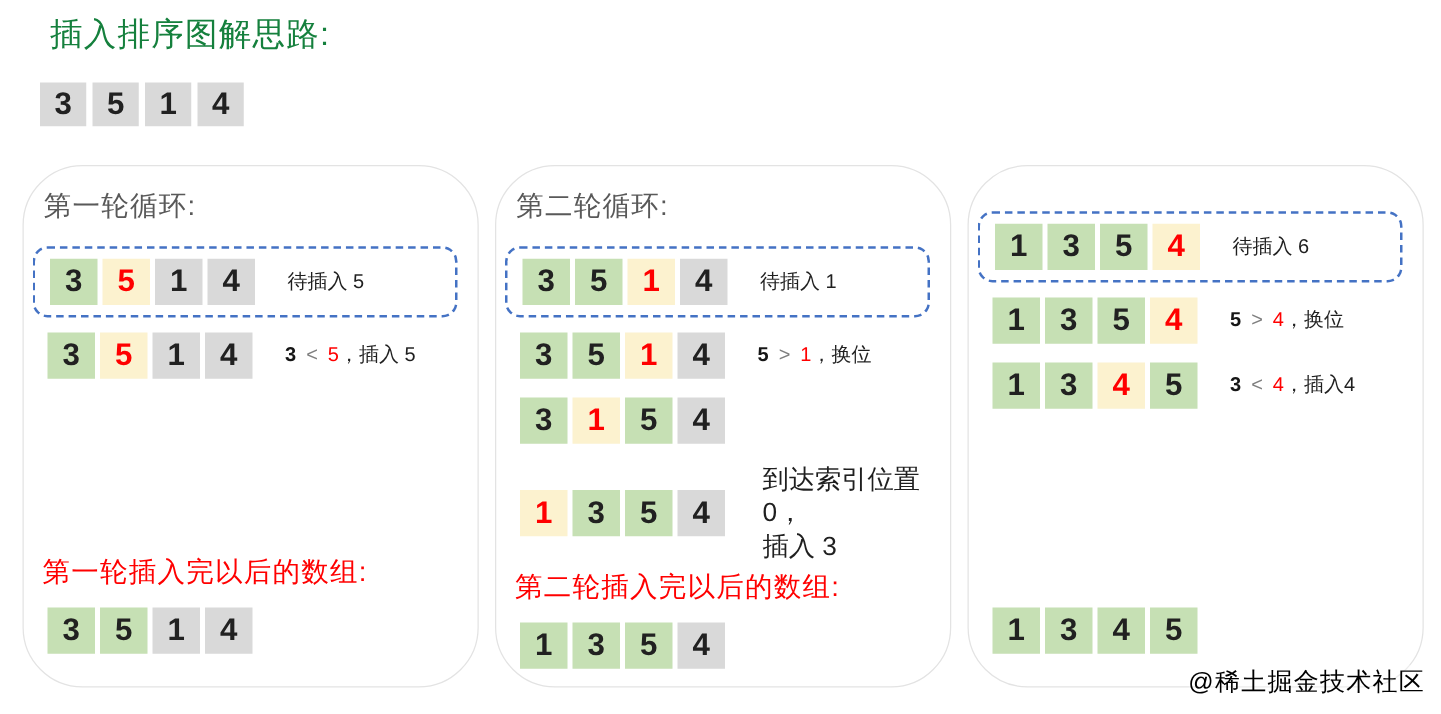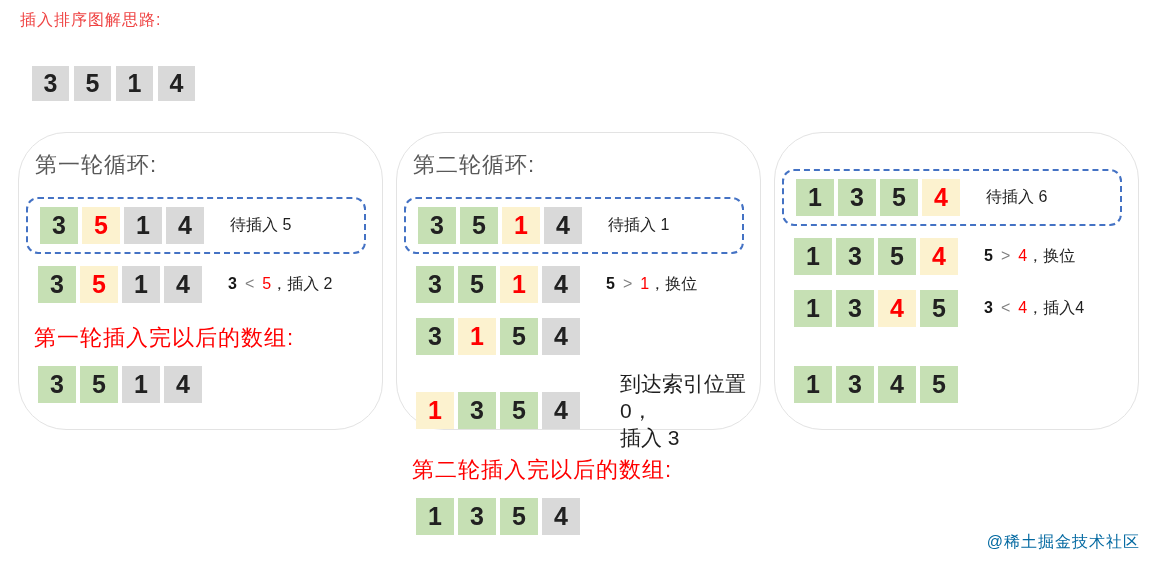--- a/index.html
+++ b/index.html
@@ -2,58 +2,58 @@
 <html><head>
 <meta charset="utf-8">
 <style>
   html,body{margin:0;padding:0;}
   body{
     width:1153px;height:571px;position:relative;overflow:hidden;
     background:#ffffff;color:#1f1f1f;
     font-family:"Liberation Sans","DejaVu Sans",sans-serif;
   }
   .page-title{
-    position:absolute;left:20px;top:10px;
-    font-size:16px;letter-spacing:1px;color:#ef4444;
+    position:absolute;left:40px;top:10px;
+    font-size:26px;letter-spacing:1px;color:#15803d;
   }
   .top-array{position:absolute;left:32px;top:66px;display:flex;gap:5px;}
   .row-cells{display:flex;gap:4px;}
   .cell{
     width:38px;height:37px;display:flex;align-items:center;justify-content:center;
     font-size:25px;font-weight:bold;color:#212121;background:#d9d9d9;
   }
   .top-array .cell{width:37px;height:35px;}
   .cell.g{background:#c6e0b4;}
   .cell.y{background:#fcf2cf;}
   .cell.d{background:#d9d9d9;}
   .cell.r{color:#ff0000;}
   .panels{position:absolute;left:18px;top:132px;display:flex;gap:13px;}
   .panel{
-    width:365px;height:298px;box-sizing:border-box;
+    width:365px;height:418px;box-sizing:border-box;
     border:1.5px solid #e3e3e3;border-radius:48px;background:#ffffff;
     display:flex;flex-direction:column;padding:18px 0 26px 0;
   }
   .panel-title{margin-left:16px;font-size:22px;letter-spacing:1px;color:#595959;line-height:28px;}
   .dash-box{
     margin:18px 16px 0 7px;border:2px dashed #4472c4;border-radius:12px;
     padding:8px 0 8px 12px;display:flex;align-items:center;
   }
   .step{display:flex;align-items:center;margin:15px 0 0 19px;}
   .step.first{margin-top:12px;}
   .ann{font-size:16px;margin-left:26px;white-space:nowrap;color:#1f1f1f;}
   .ann b{font-weight:bold;color:#161616;}
   .ann .op{color:#7f7f7f;margin:0 8px;}
   .ann .red{color:#ff0000;}
-  .ann-lines{font-size:21px;line-height:27px;margin-left:40px;color:#1f1f1f;}
+  .ann-lines{font-size:21px;line-height:27px;margin-left:30px;color:#1f1f1f;}
   .result{margin-top:auto;}
   .result-label{margin:4px 0 13px 15px;font-size:22px;letter-spacing:1px;color:#ff0000;}
   .result .row-cells{margin-left:19px;}
   .watermark{
     position:absolute;right:13px;top:532px;
-    font-size:16px;letter-spacing:1px;color:#0369a1;background:#ffffff55;
+    font-size:20px;letter-spacing:1px;color:#000000;background:#ffffff55;
   }
 </style>
 </head>
 <body>
 
 <div class="page-title">插入排序图解思路:</div>
 
 <div class="top-array">
   <div class="cell d">3</div>
   <div class="cell d">5</div>
@@ -75,21 +75,21 @@
       <div class="ann">待插入 5</div>
     </div>
     <div class="step first">
       <div class="row-cells">
         <div class="cell g">3</div>
         <div class="cell y r">5</div>
         <div class="cell d">1</div>
         <div class="cell d">4</div>
       </div>
       <div class="ann">
-        <b>3</b><span class="op">&lt;</span><span class="red">5</span><span>，插入 2</span>
+        <b>3</b><span class="op">&lt;</span><span class="red">5</span><span>，插入 5</span>
       </div>
     </div>
     <div class="result">
       <div class="result-label">第一轮插入完以后的数组:</div>
       <div class="row-cells">
         <div class="cell g">3</div>
         <div class="cell g">5</div>
         <div class="cell d">1</div>
         <div class="cell d">4</div>
       </div>

